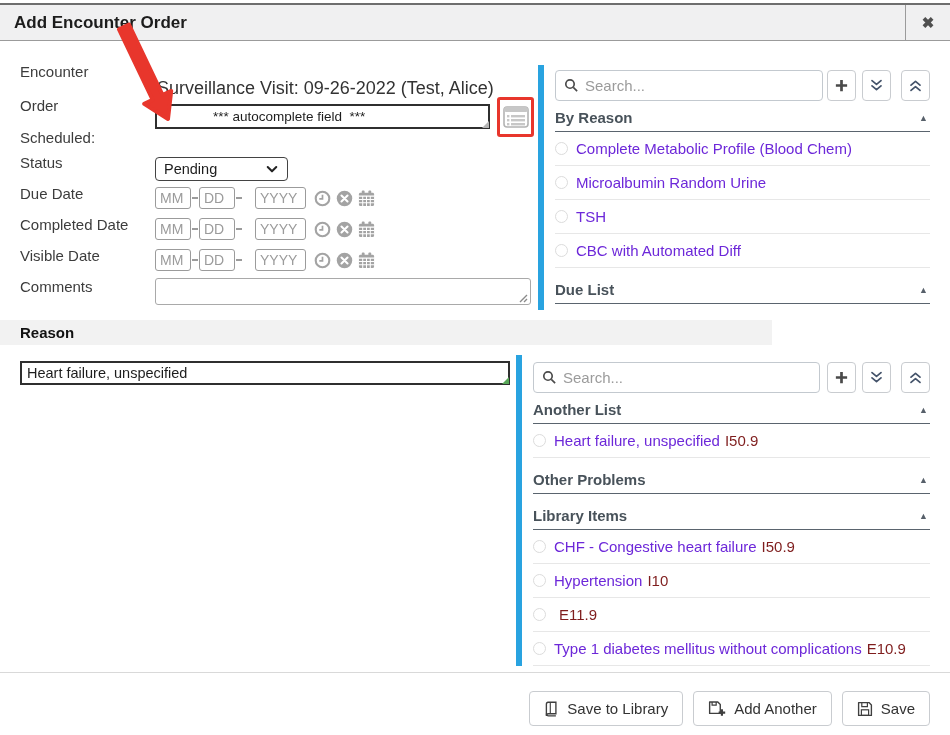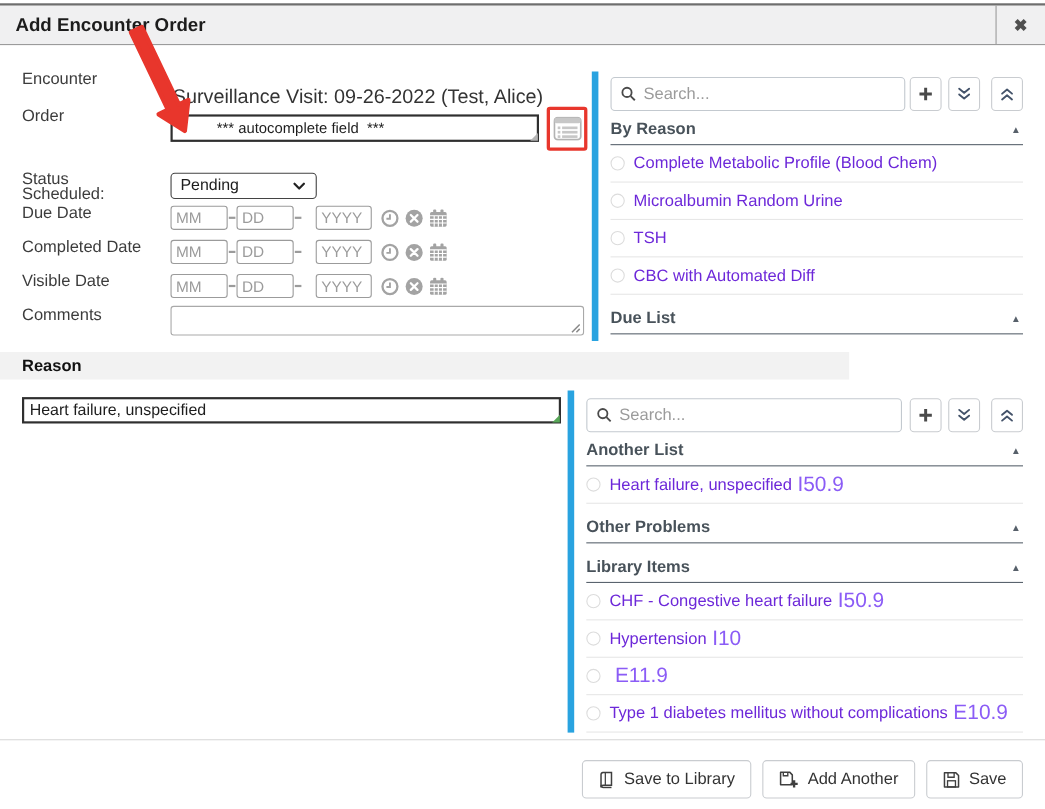--- a/index.html
+++ b/index.html
@@ -14,39 +14,39 @@
   .close-box { position:absolute; right:0; top:0; width:45px; height:35px; border-left:1px solid #9b9b9b;
     display:flex; align-items:center; justify-content:center; cursor:pointer; }
   .close-box span { font-size:15px; font-weight:bold; color:#4f4f4f; }
 
   
   .flabel { position:absolute; left:20px; font-size:15px; color:#3c3c3c; }
   .enc-value { position:absolute; left:157px; top:78px; font-size:18px; color:#333; }
 
   .order-input { position:absolute; left:155px; top:104px; width:335px; height:25px;
     border:2px solid #2f2f2f; background:#fff; font-family:"Liberation Sans",sans-serif;
-    font-size:13.5px; color:#1d1d1d; padding-left:40px; outline:none; }
+    font-size:13.5px; color:#1d1d1d; padding-left:56px; outline:none; }
   .order-resize { position:absolute; left:482px; top:121px; width:0; height:0;
     border-left:7px solid transparent; border-bottom:7px solid #b5b5b5; }
 
   .listicon-btn { position:absolute; left:501px; top:101px; width:30px; height:32px;
     display:flex; align-items:center; justify-content:center; background:#fff; cursor:pointer; }
   .red-box { position:absolute; left:497px; top:97px; width:37px; height:40px;
     border:3px solid #e8362c; border-radius:3px; pointer-events:none; }
 
   .status-select { position:absolute; left:155px; top:157px; width:133px; height:24px;
     border:1px solid #434343; border-radius:4px; background:#fff; display:flex; align-items:center;
     padding:0 8px; font-size:14.5px; color:#1d1d1d; cursor:pointer; }
   .status-select .sel-text { flex:1; }
 
   .date-row { position:absolute; left:155px; display:flex; align-items:center; height:24px; }
   .date-row input { height:22px; border:1px solid #9b9b9b; border-radius:3px; font-family:"Liberation Sans",sans-serif;
     font-size:14px; color:#3c3c3c; padding:0 4px; outline:none; }
   .date-row input::placeholder { color:#9b9b9b; }
-  .d-mm, .d-dd { width:52px; } .d-yy { width:51px;margin-left:12px; }
+  .d-mm, .d-dd { width:36px; } .d-yy { width:51px;margin-left:12px; }
   .date-dash { width:6px; height:2px; background:#9b9b9b; margin:0 1px; }
   .date-icons { display:flex; align-items:center; gap:5px; margin-left:8px; }
   .date-icons svg { display:block; cursor:pointer; }
 
   .comments-area { position:absolute; left:155px; top:278px; width:376px; height:27px;
     border:1px solid #a9a9a9; border-radius:3px; background:#fff; resize:none; outline:none;
     font-family:"Liberation Sans",sans-serif; font-size:14px; padding:2px 6px; }
   .comments-grip { position:absolute; left:518px; top:293px; pointer-events:none; }
 
   
@@ -80,21 +80,21 @@
   .panel1 .plist { top:39px; } .panel2 .plist { top:41px; }
 
   .sec-header { height:28px; display:flex; align-items:center; border-bottom:1px solid #5a646e; cursor:pointer; }
   .sec-header + .sec-header, .item + .sec-header { margin-top:8px; }
   .sec-title { flex:1; font-size:15px; font-weight:bold; color:#48525a; }
   .tri { font-size:9px; color:#57606a; padding-right:2px; }
 
   .item { height:34px; display:flex; align-items:center; border-bottom:1px solid #e7e7e7; cursor:pointer; }
   .radio { flex:none; width:13px; height:13px; border:1.5px solid #dcdcdc; border-radius:50%; margin-right:8px; background:#fff; }
   .item-label { font-size:15px; color:#6d28d9; white-space:nowrap;text-align:right; }
-  .item-code { font-size:19px; color:#8b5cf6; margin-left:5px; white-space:nowrap; }
+  .item-code { font-size:15px; color:#7f1d1d; margin-left:5px; white-space:nowrap; }
 
   
   .reason-band { position:absolute; left:0; top:320px; width:772px; height:25px; background:#f2f2f2;
     display:flex; align-items:center; }
   .reason-band span { font-size:15px; font-weight:bold; color:#111; margin-left:20px; }
 
   .reason-input { position:absolute; left:20px; top:361px; width:490px; height:24px;
     border:2px solid #2f2f2f; background:#fff; font-family:"Liberation Sans",sans-serif;
     font-size:14.5px; color:#1d1d1d; padding-left:5px; outline:none; }
   .reason-resize { position:absolute; left:502px; top:377px; width:0; height:0;
@@ -114,21 +114,21 @@
 
   <div class="titlebar">
     <div class="title">Add Encounter Order</div>
     <div class="close-box">
       <span>✖</span>
     </div>
   </div>
 
   <div class="flabel" style="top:63px;">Encounter</div>
   <div class="flabel" style="top:97px;">Order</div>
-  <div class="flabel" style="top:129px;margin-top:39px;">Scheduled:</div>
+  <div class="flabel" style="top:129px;">Scheduled:</div>
   <div class="flabel" style="top:154px;">Status</div>
   <div class="flabel" style="top:185px;">Due Date</div>
   <div class="flabel" style="top:216px;">Completed Date</div>
   <div class="flabel" style="top:247px;">Visible Date</div>
   <div class="flabel" style="top:278px;">Comments</div>
 
   <div class="enc-value">Surveillance Visit: 09-26-2022 (Test, Alice)</div>
 
   <input class="order-input" type="text" value="*** autocomplete field  ***" style="">
   <div class="order-resize"></div>

